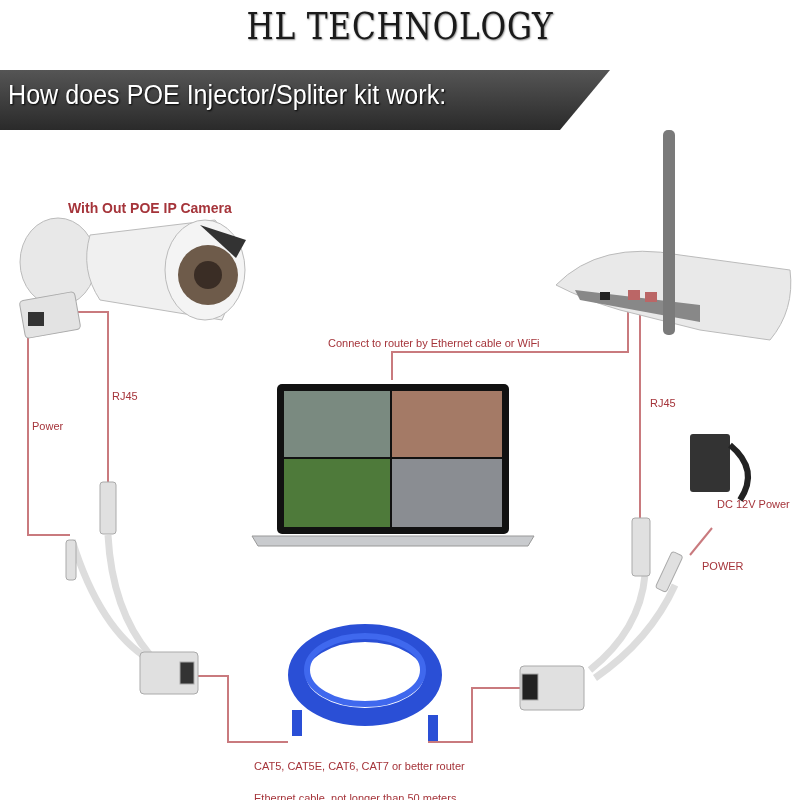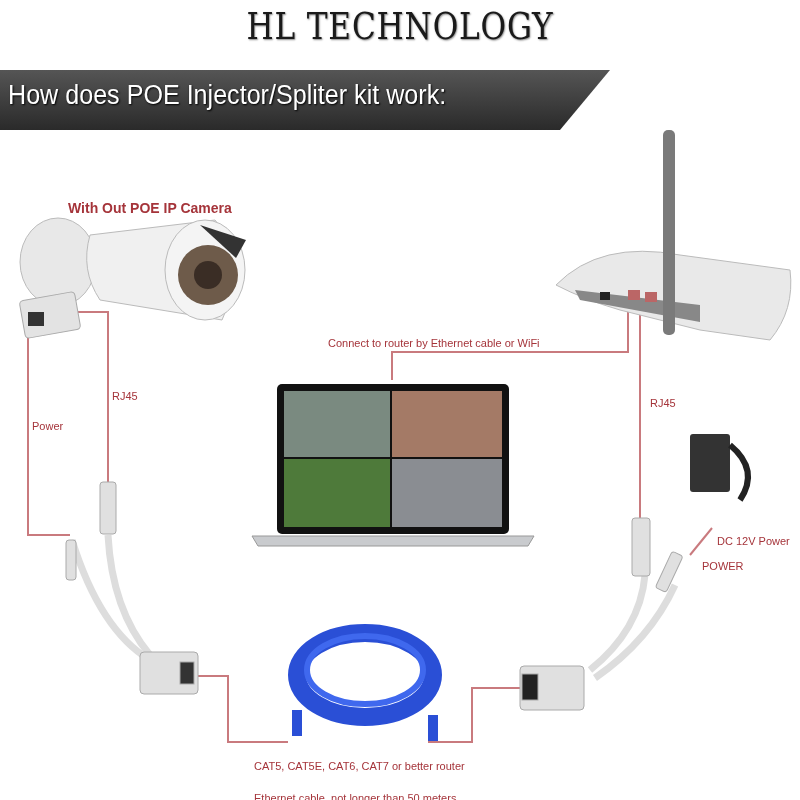--- a/index.html
+++ b/index.html
@@ -98,16 +98,16 @@
     <rect x="292" y="710" width="10" height="26" fill="#2a4fd6" stroke="none"></rect>
     <rect x="428" y="715" width="10" height="26" fill="#2a4fd6" stroke="none"></rect>
   </g>
 </svg>
 
 <div class="lbl cam">With Out POE IP Camera</div>
 <div class="lbl small" style="top:337px;left:328px;">Connect to router by Ethernet cable or WiFi</div>
 <div class="lbl small" style="top:420px;left:32px;">Power</div>
 <div class="lbl small" style="top:390px;left:112px;">RJ45</div>
 <div class="lbl small" style="top:397px;left:650px;">RJ45</div>
-<div class="lbl small" style="top:535px;left:717px;">DC 12V Power</div>
+<div class="lbl small" style="top:498px;left:717px;">DC 12V Power</div>
 <div class="lbl small" style="top:560px;left:702px;">POWER</div>
 <div class="lbl small" style="top:760px;left:254px;">CAT5, CAT5E, CAT6, CAT7 or better router</div>
 <div class="lbl small" style="top:792px;left:254px;text-decoration:underline;">Ethernet cable, not longer than 50 meters</div>
 
 </body></html>

